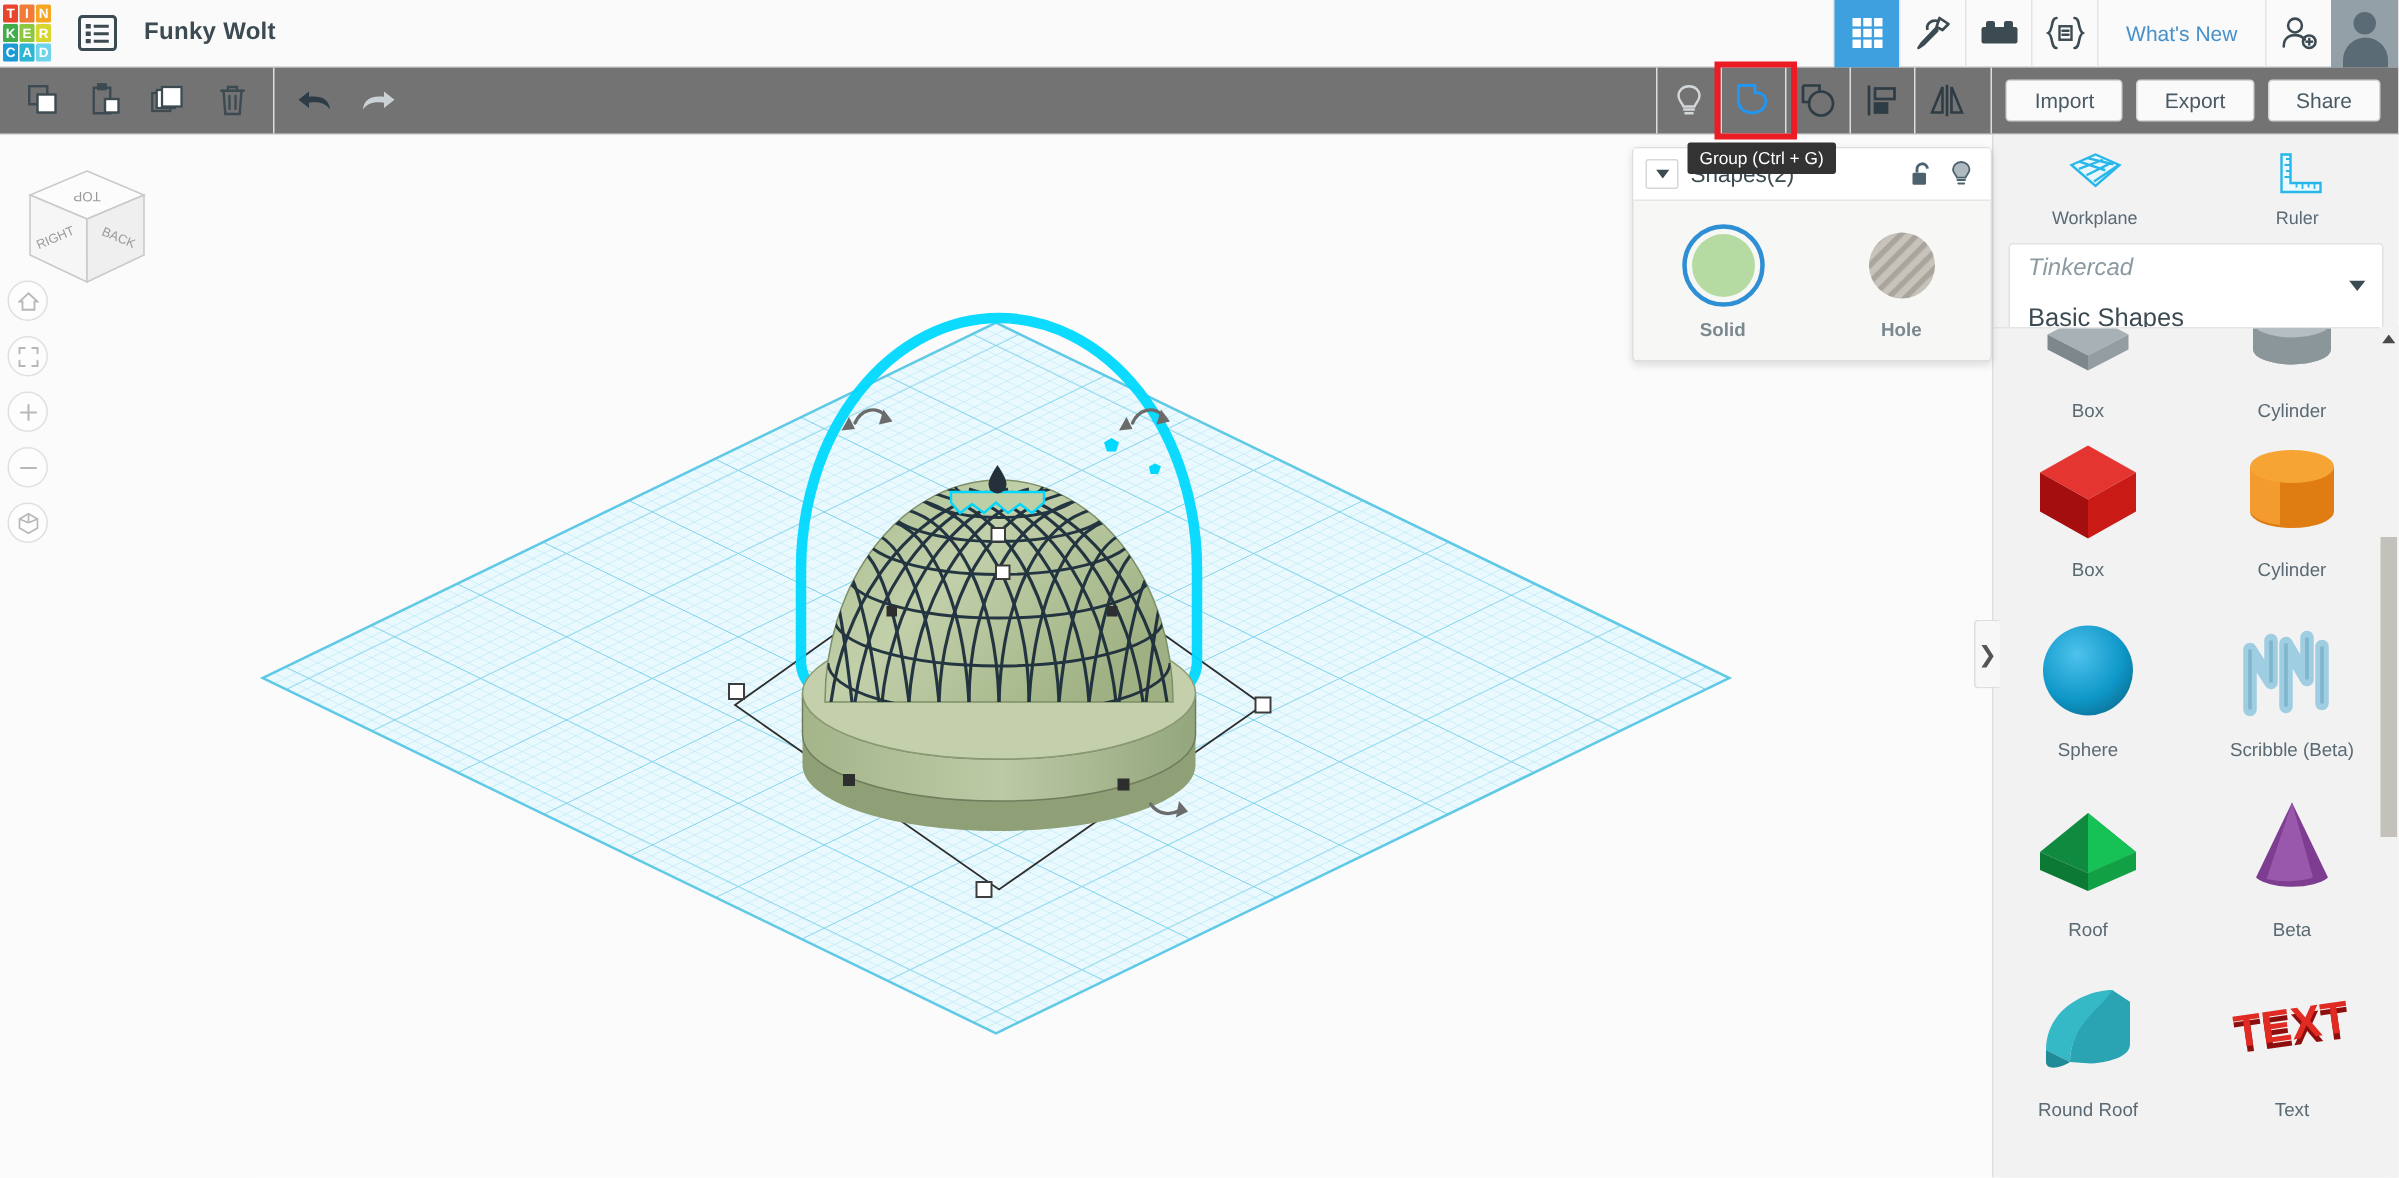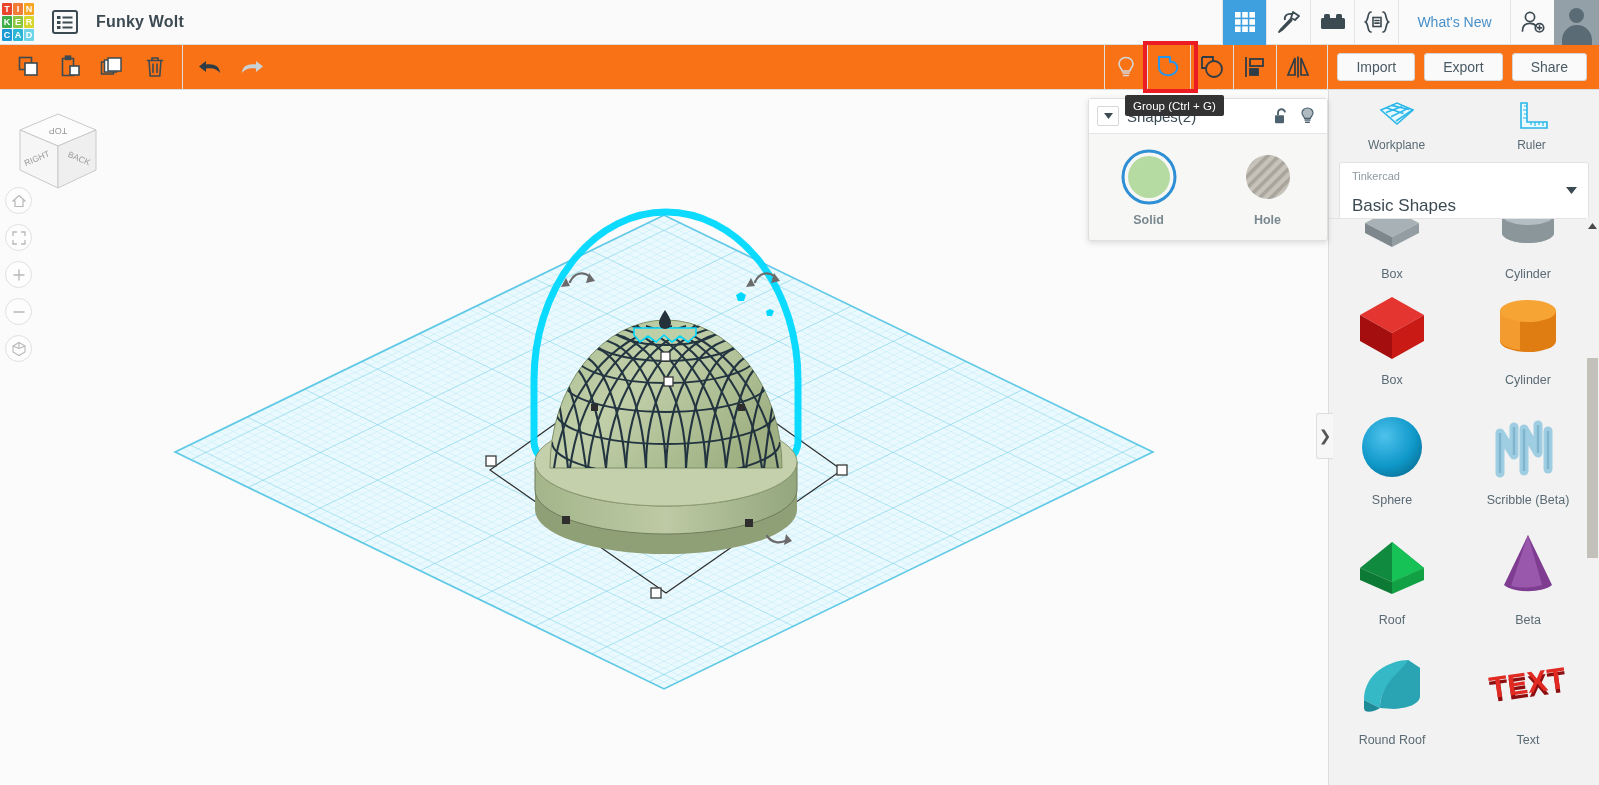--- a/index.html
+++ b/index.html
@@ -53,21 +53,21 @@
     background: #5b6b75; left: 15px; top: 8px;
   }
   #avatar::after {
     content: ''; position: absolute; width: 30px; height: 22px; border-radius: 15px 15px 0 0;
     background: #5b6b75; left: 8px; top: 25px;
   }
 
   
   #toolbar {
     position: absolute; left: 0; top: 45px; width: 1599px; height: 45px;
-    background: #f97316; border-bottom: 1px solid #dcdcdc;
+    background: #737373; border-bottom: 1px solid #dcdcdc;
     display: flex; align-items: center;
   }
   .tb-btn {
     width: 42px; height: 44px; display: flex; align-items: center; justify-content: center;
     cursor: pointer;
   }
   .tb-sep { width: 1px; height: 44px; background: #dedede; }
   #tb-right { margin-left: auto; display: flex; align-items: center; height: 44px; }
   .tb-group-btn {
     width: 42px; height: 44px; display: flex; align-items: center; justify-content: center;
@@ -105,21 +105,21 @@
   }
   .rp-tool {
     width: 50%; display: inline-flex; flex-direction: column; align-items: center;
     padding-top: 8px; cursor: pointer;
   }
   .rp-tool-label { font-size: 12px; color: #5a6a74; margin-top: 4px; }
   #category-box {
     margin: 10px; background: #fff; border: 1px solid #e2e2e2; border-radius: 3px;
     padding: 7px 12px 9px 12px; position: relative; cursor: pointer;
   }
-  #cat-small { font-size: 11px; color: #8d9aa2; }
+  #cat-small { font-size: 16px; color: #8d9aa2; font-style: italic; }
   #cat-big { font-size: 17px; color: #3c4a52; margin-top: 14px; }
   #shape-grid {
     position: absolute; left: 0; top: 128px; width: 271px; height: 675px;
     overflow: hidden; background: #f2f2f2; border-top: 1px solid #e4e4e4;
   }
   .shape-cell {
     position: absolute; width: 124px; height: 120px;
     display: flex; flex-direction: column; align-items: center; justify-content: flex-end;
     cursor: pointer;
   }

